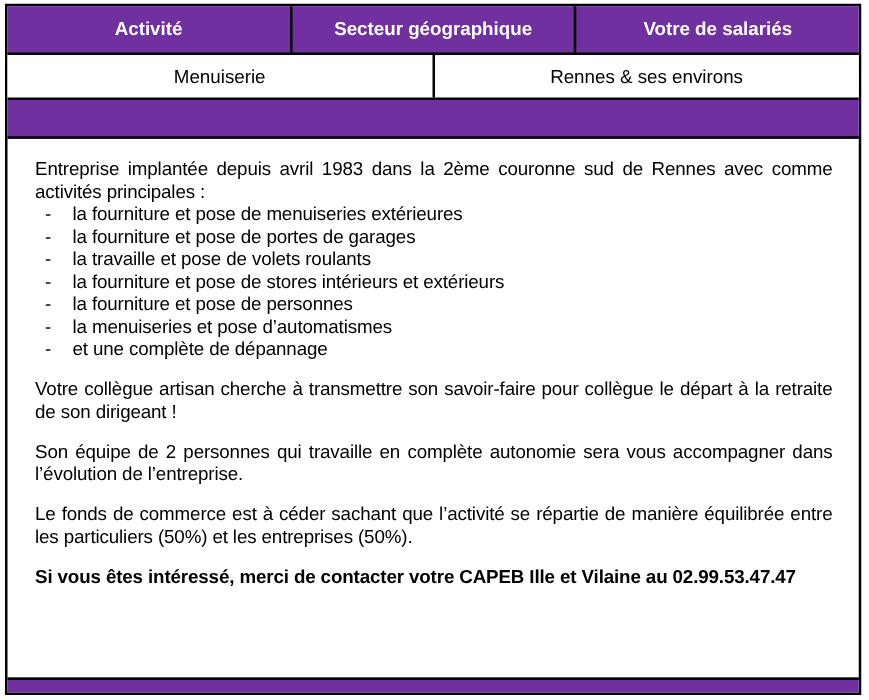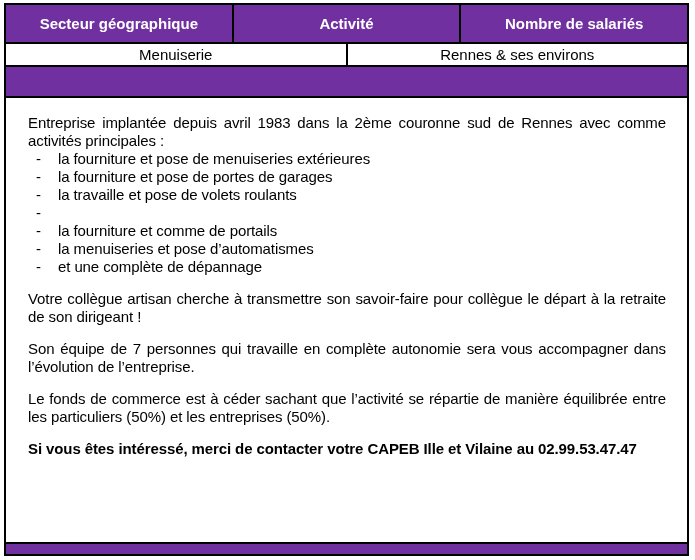--- a/index.html
+++ b/index.html
@@ -28,21 +28,21 @@
     display: flex;
     flex-direction: row;
     box-sizing: border-box;
   }
   .header-row {
     height: 39px;
     background: #7030A0;
     border-bottom: 2px solid #000000;
   }
   .value-row {
-    height: 23px;
+    height: 36px;
     background: #FFFFFF;
     border-bottom: 2px solid #000000;
   }
   .cell {
     flex: 1 1 0;
     display: flex;
     align-items: center;
     justify-content: center;
     box-sizing: border-box;
     font-size: 15px;
@@ -97,23 +97,23 @@
     white-space: nowrap;
     text-align: left !important;
   }
 </style>
 </head>
 <body>
 
 <div class="doc-table">
 
   <div class="row header-row">
+    <div class="cell">Activité</div>
     <div class="cell">Secteur géographique</div>
-    <div class="cell">Activité</div>
-    <div class="cell">Nombre de salariés</div>
+    <div class="cell">Votre de salariés</div>
   </div>
 
   <div class="row value-row">
     <div class="cell">Menuiserie</div>
     <div class="cell">Rennes &amp; ses environs</div>
   </div>
 
   <div class="band"></div>
 
   <div class="content">
@@ -127,38 +127,39 @@
       <li class="activity-item">
         <span class="marker">-</span>
         <span>la fourniture et pose de portes de garages</span>
       </li>
       <li class="activity-item">
         <span class="marker">-</span>
         <span>la travaille et pose de volets roulants</span>
       </li>
       <li class="activity-item">
         <span class="marker">-</span>
+        <span>la fourniture et pose de stores intérieurs et extérieurs</span>
       </li>
       <li class="activity-item">
         <span class="marker">-</span>
-        <span>la fourniture et comme de portails</span>
+        <span>la fourniture et pose de personnes</span>
       </li>
       <li class="activity-item">
         <span class="marker">-</span>
         <span>la menuiseries et pose d’automatismes</span>
       </li>
       <li class="activity-item">
         <span class="marker">-</span>
         <span>et une complète de dépannage</span>
       </li>
     </ul>
 
     <p class="spaced">Votre collègue artisan cherche à transmettre son savoir-faire pour collègue le départ à la retraite de son dirigeant !</p>
 
-    <p class="spaced">Son équipe de 7 personnes qui travaille en complète autonomie sera vous accompagner dans l’évolution de l’entreprise.</p>
+    <p class="spaced">Son équipe de 2 personnes qui travaille en complète autonomie sera vous accompagner dans l’évolution de l’entreprise.</p>
 
     <p class="spaced">Le fonds de commerce est à céder sachant que l’activité se répartie de manière équilibrée entre les particuliers (50%) et les entreprises (50%).</p>
 
     <p class="spaced contact-line">Si vous êtes intéressé, merci de contacter votre CAPEB Ille et Vilaine au 02.99.53.47.47</p>
   </div>
 
   <div class="footer-band"></div>
 
 </div>
 

